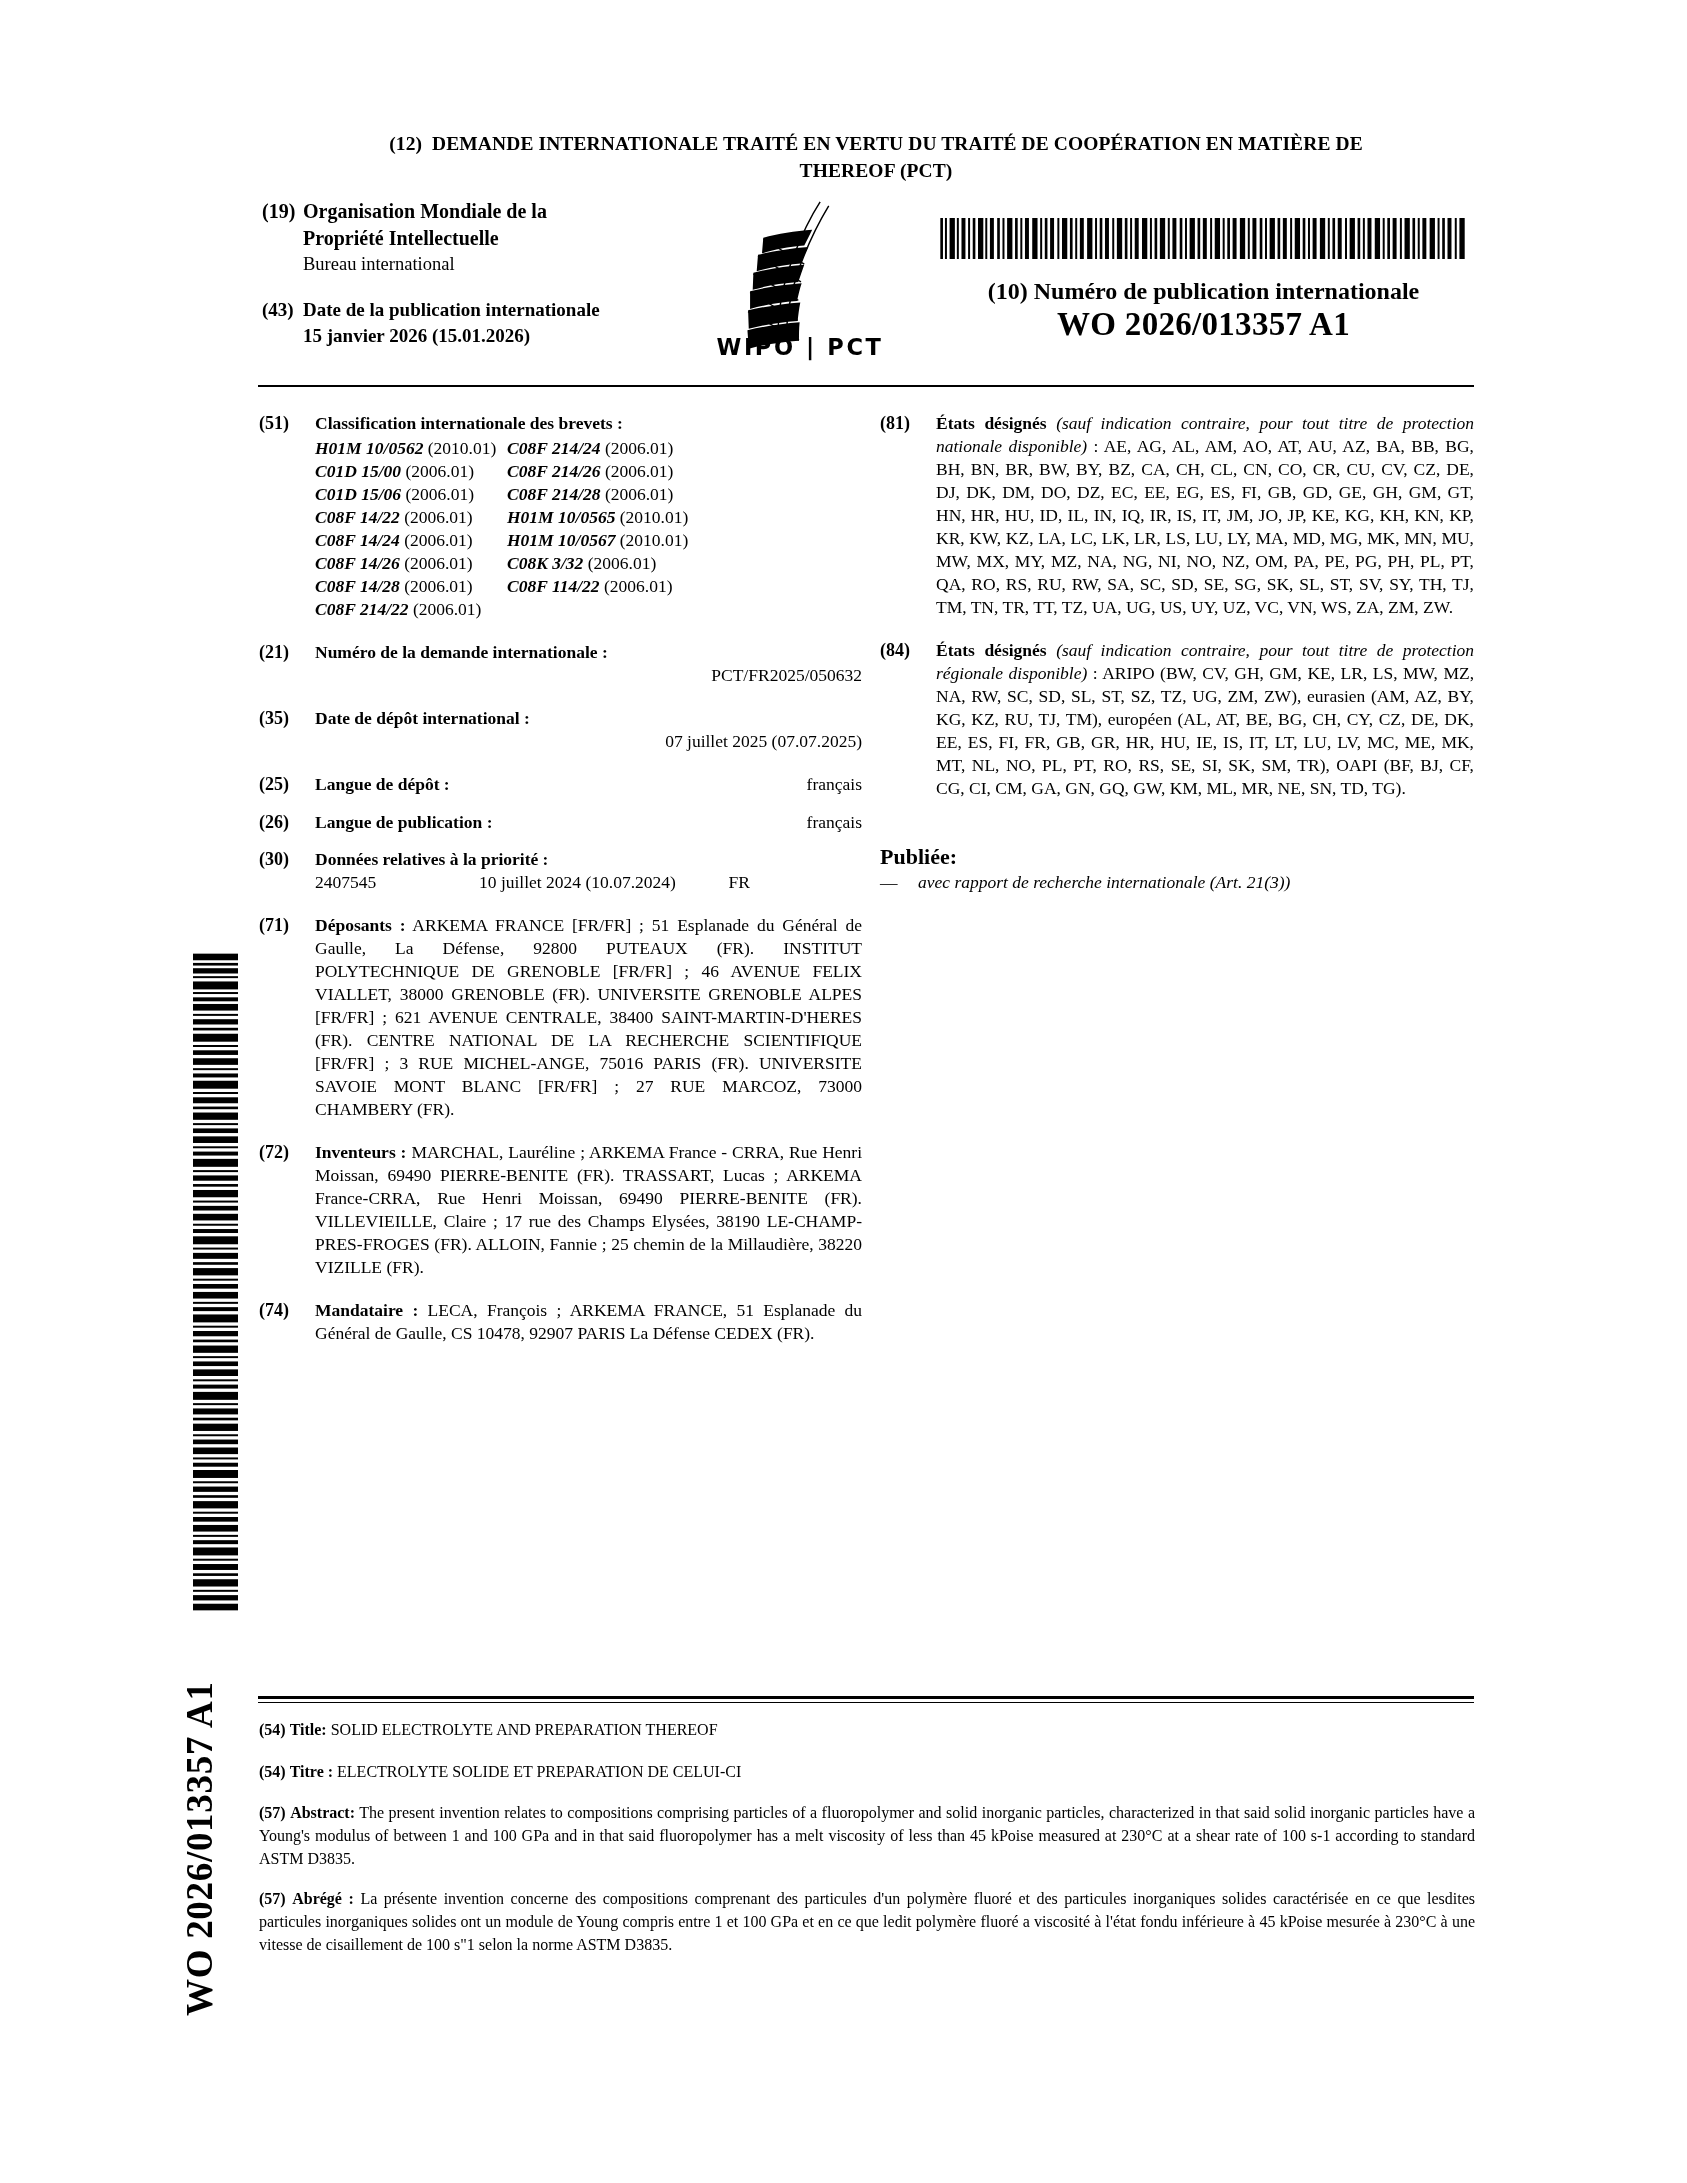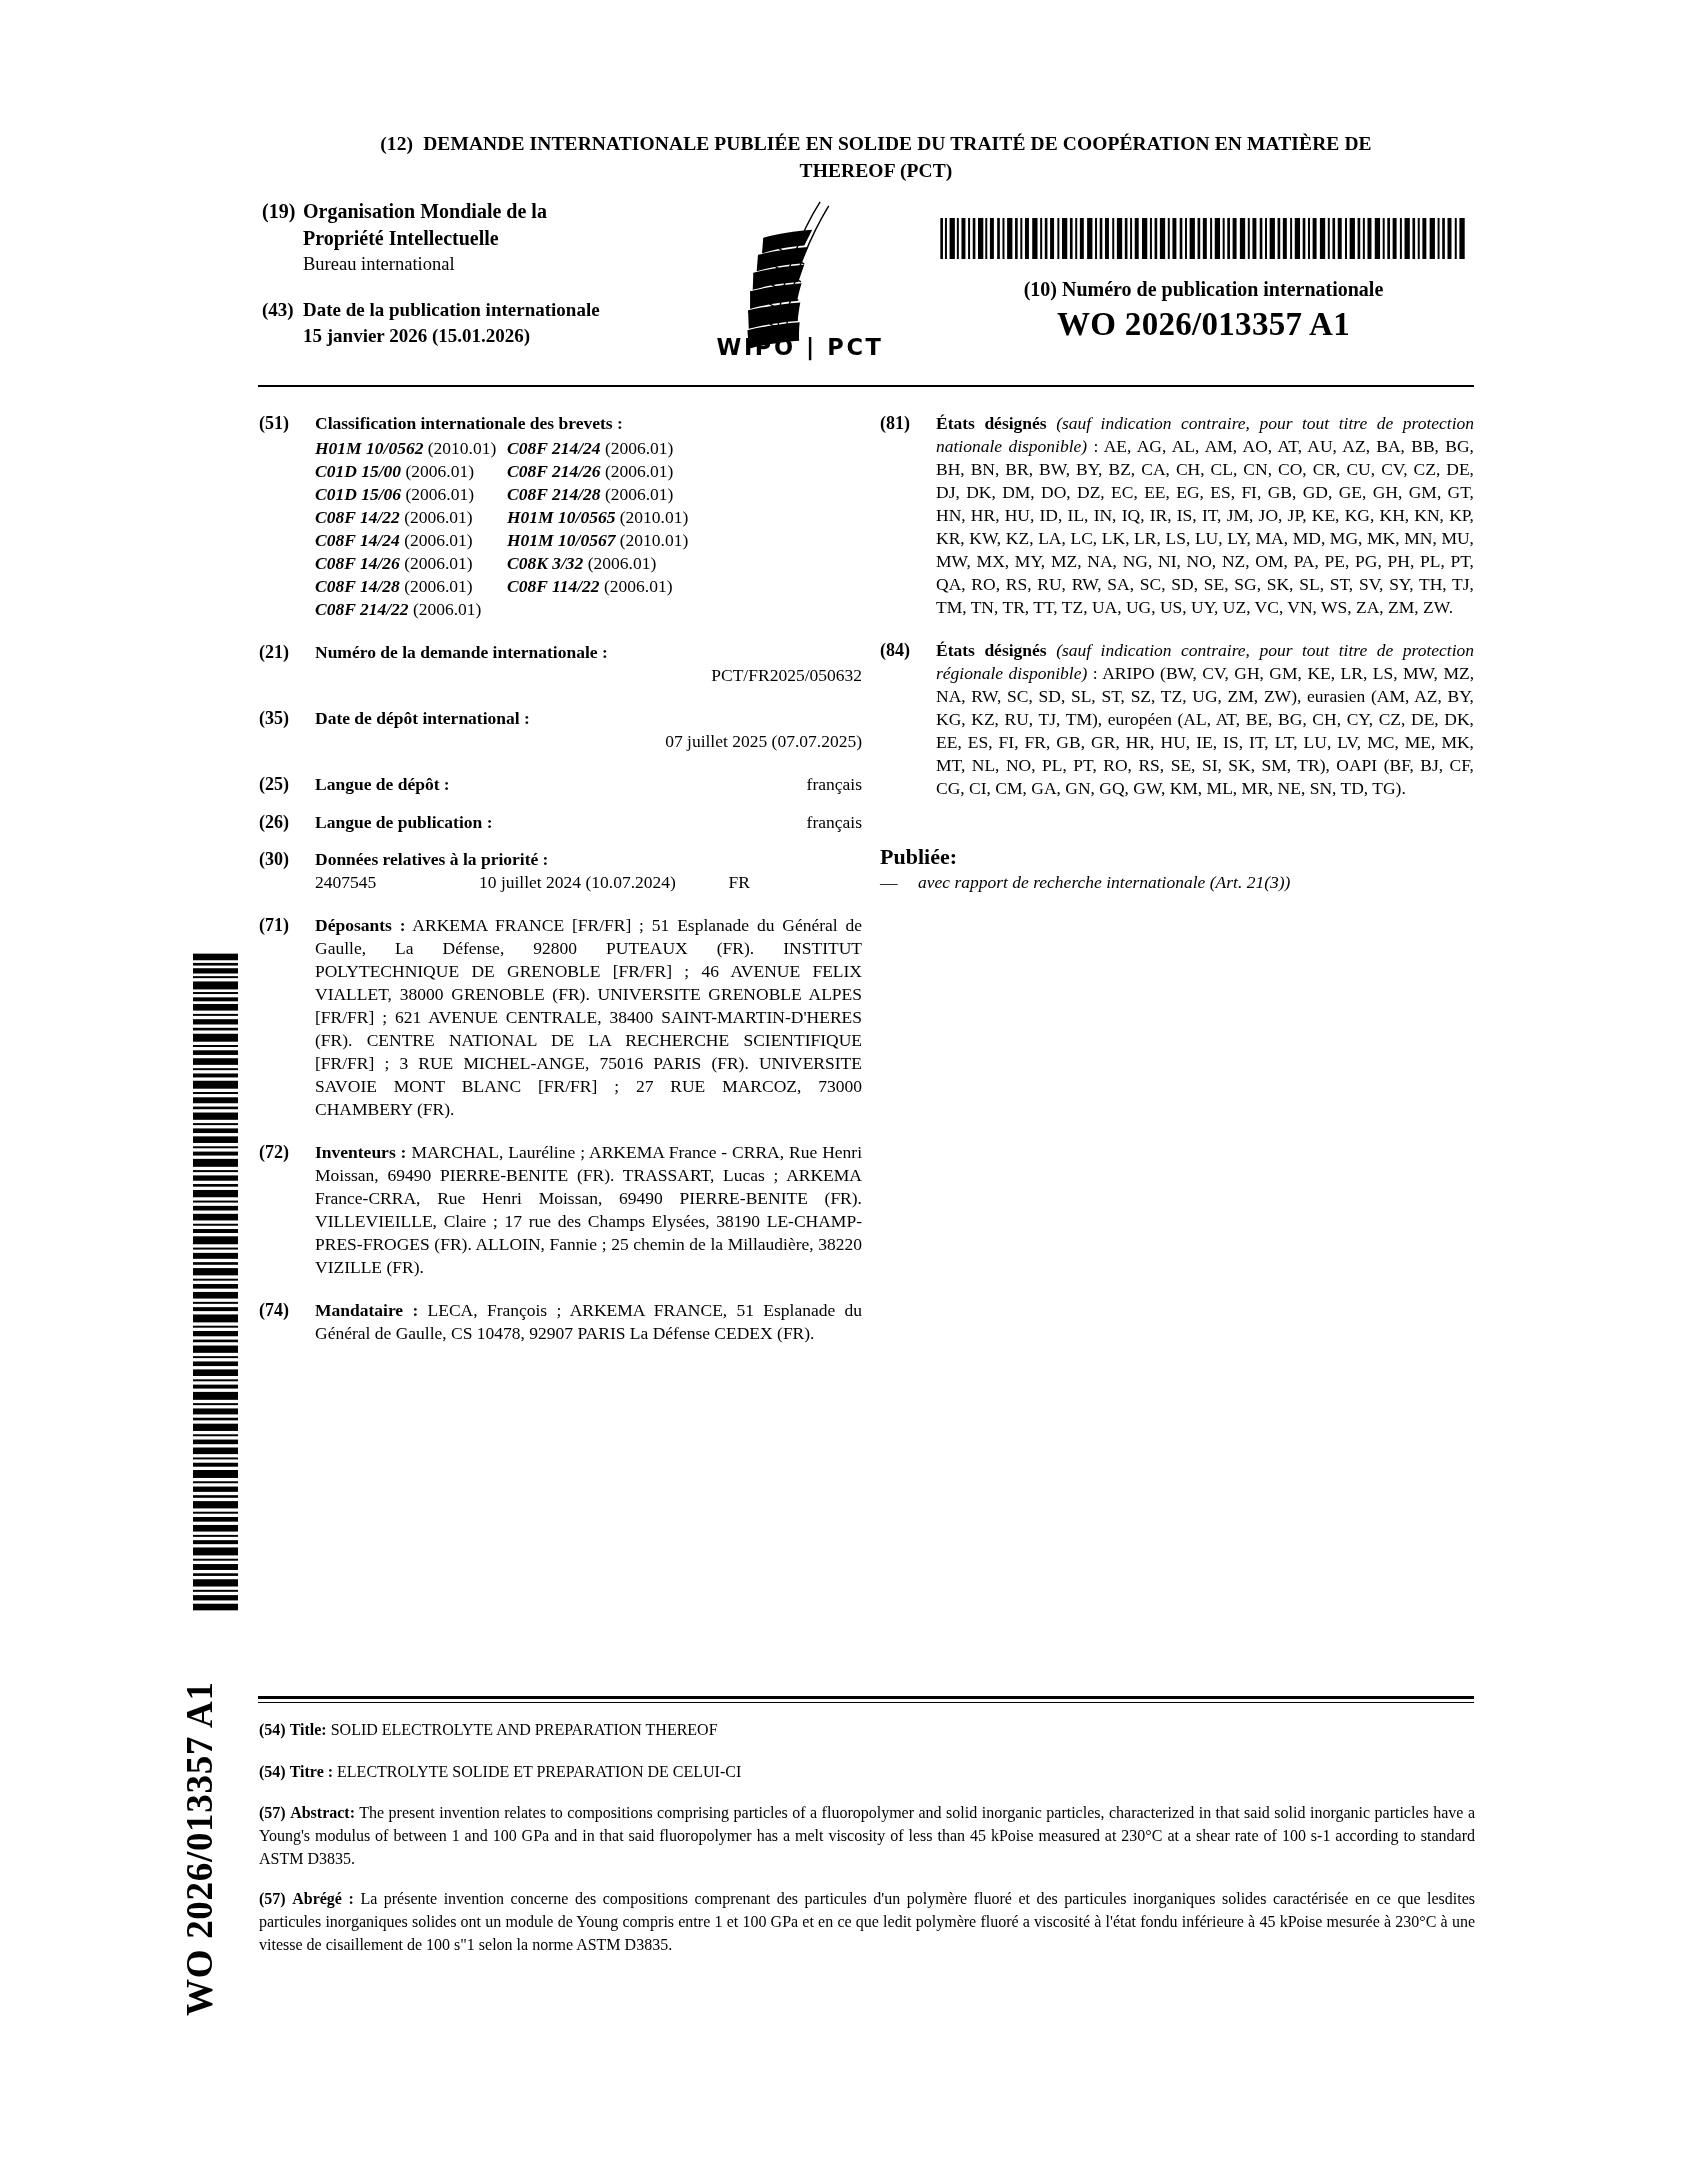--- a/index.html
+++ b/index.html
@@ -121,21 +121,21 @@
     top: 218px;
     width: 529px;
     height: 41px;
   }
   .pub-no-lbl {
     position: absolute;
     left: 939px;
     top: 278px;
     width: 529px;
     text-align: center;
-    font-size: 20px;
+    font-size: 24px;
     font-weight: bold;
   }
   .pub-no-val {
     position: absolute;
     left: 939px;
     top: 306px;
     width: 529px;
     text-align: center;
     font-size: 33px;
     font-weight: bold;
@@ -221,21 +221,21 @@
   .b-title .tg { font-weight: bold; }
   .b-abs { margin-top: 17px; text-align: justify; }
   .b-abs .tg { font-weight: bold; }
 </style>
 </head>
 <body>
 
 <div class="page">
 
   <div class="hdr-title">
-    <span>(12)</span>&nbsp;&nbsp;<span>DEMANDE INTERNATIONALE PUBLIÉE EN SOLIDE DU TRAITÉ DE COOPÉRATION EN MATIÈRE DE</span><br>
+    <span>(12)</span>&nbsp;&nbsp;<span>DEMANDE INTERNATIONALE TRAITÉ EN VERTU DU TRAITÉ DE COOPÉRATION EN MATIÈRE DE</span><br>
     <span>THEREOF (PCT)</span>
   </div>
 
   <div class="hdr-left">
     <div class="org-line1">
       <span class="num">(19)</span><span>Organisation Mondiale de la</span>
     </div>
     <div class="org-line2">Propriété Intellectuelle</div>
     <div class="org-line3">Bureau international</div>
     <div class="pub-date-lbl">

